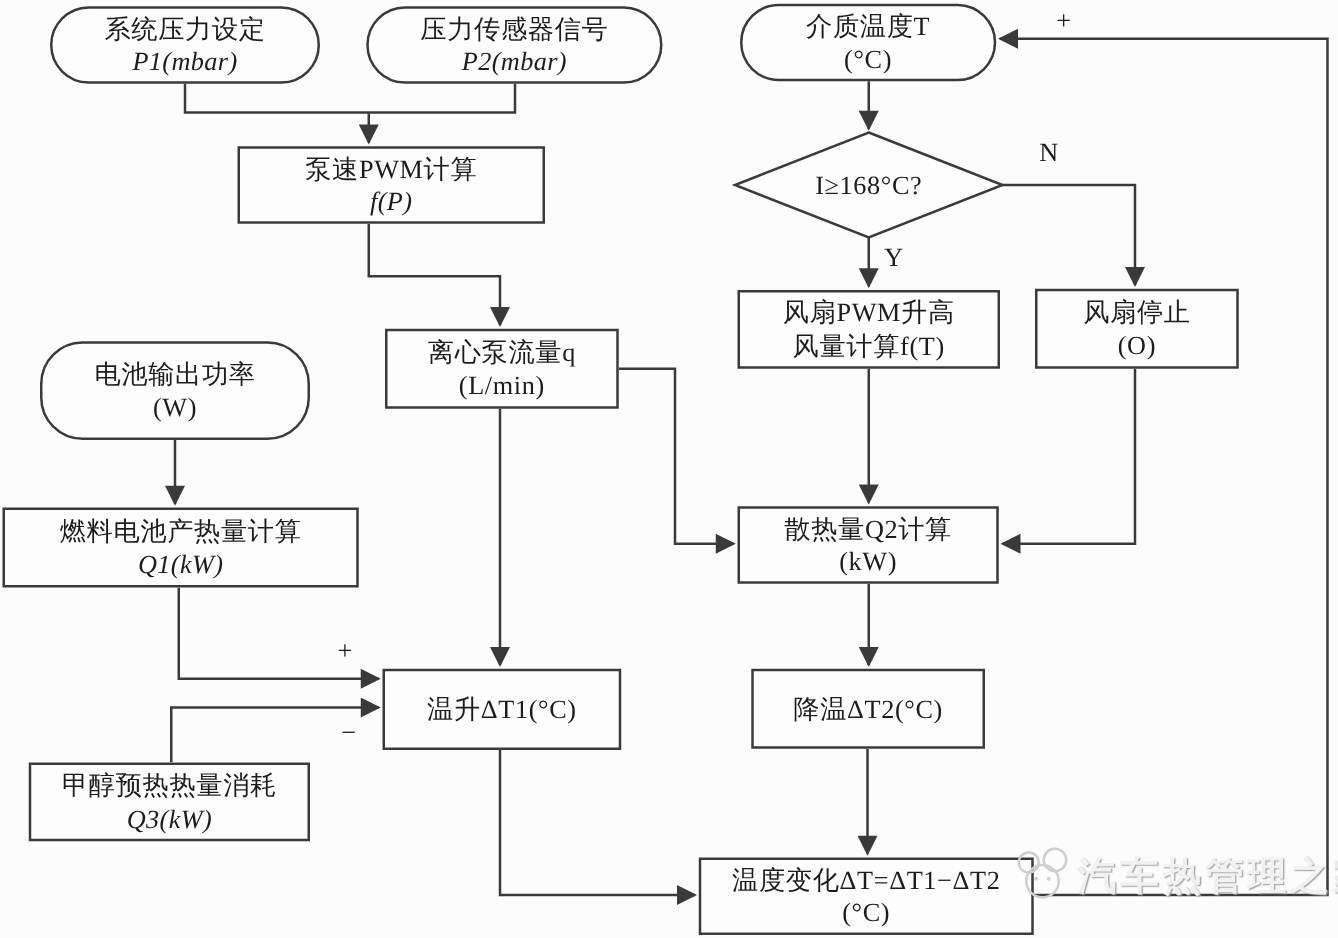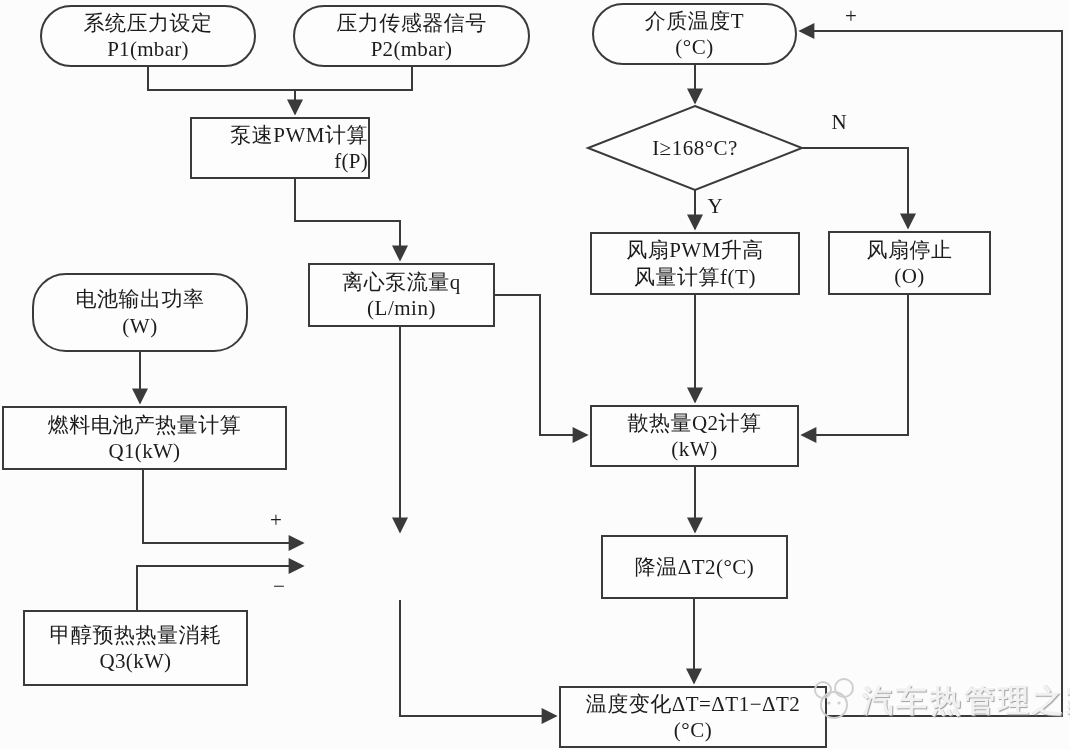--- a/index.html
+++ b/index.html
@@ -15,21 +15,21 @@
   .shape{fill:#fdfdfd;stroke:#3a3a3a;stroke-width:2;}
   .node{
     position:absolute;z-index:2;box-sizing:border-box;
     background:#fdfdfd;border:2px solid #3a3a3a;
     display:flex;flex-direction:column;align-items:center;justify-content:center;
     text-align:center;font-size:21px;line-height:1.25;letter-spacing:.5px;
   }
   .stadium{border-radius:34px;}
   .ghost{background:transparent;border:none;z-index:3;}
   .fline{white-space:nowrap;}
-  .formula{letter-spacing:.3px;}
+  .formula{font-style:italic;letter-spacing:.3px;}
   .edge-label{
     position:absolute;z-index:3;font-size:21px;text-align:center;
     width:26px;line-height:1;background:transparent;
   }
   .watermark{
     position:absolute;z-index:4;left:806px;top:676px;height:50px;
     display:flex;align-items:center;gap:4px;pointer-events:none;
   }
   .wm-text{
     font-size:31px;font-weight:bold;letter-spacing:3px;white-space:nowrap;
@@ -89,21 +89,21 @@
   <div class="node stadium" style="left:40px;top:5px;width:216px;height:62px;">
     <span class="fline">系统压力设定</span>
     <span class="fline formula">P1(mbar)</span>
   </div>
 
   <div class="node stadium" style="left:293px;top:5px;width:237px;height:62px;">
     <span class="fline">压力传感器信号</span>
     <span class="fline formula">P2(mbar)</span>
   </div>
 
-  <div class="node" style="left:190px;top:117px;width:180px;height:62px;align-items:flex-end;">
+  <div class="node" style="left:190px;top:117px;width:246px;height:62px;">
     <span class="fline">泵速PWM计算</span>
     <span class="fline formula">f(P)</span>
   </div>
 
   <div class="node stadium" style="left:592px;top:3px;width:205px;height:62px;">
     <span class="fline">介质温度T</span>
     <span class="fline">(°C)</span>
   </div>
 
   <div class="node ghost" style="left:588px;top:106px;width:214px;height:84px;">
@@ -133,26 +133,29 @@
   <div class="node" style="left:2px;top:406px;width:285px;height:64px;">
     <span class="fline">燃料电池产热量计算</span>
     <span class="fline formula">Q1(kW)</span>
   </div>
 
   <div class="node" style="left:590px;top:405px;width:209px;height:62px;">
     <span class="fline">散热量Q2计算</span>
     <span class="fline">(kW)</span>
   </div>
 
+  <div class="node" style="left:306px;top:535px;width:191px;height:65px;">
+    <span class="fline">温升ΔT1(°C)</span>
+  </div>
 
   <div class="node" style="left:601px;top:535px;width:187px;height:64px;">
     <span class="fline">降温ΔT2(°C)</span>
   </div>
 
-  <div class="node" style="left:23px;top:610px;width:225px;height:76px;">
+  <div class="node" style="left:23px;top:610px;width:225px;height:63px;">
     <span class="fline">甲醇预热热量消耗</span>
     <span class="fline formula">Q3(kW)</span>
   </div>
 
   <div class="node" style="left:559px;top:686px;width:268px;height:62px;">
     <span class="fline">温度变化ΔT=ΔT1−ΔT2</span>
     <span class="fline">(°C)</span>
   </div>
 
   <div class="edge-label" style="left:838px;top:6px;">+</div>

